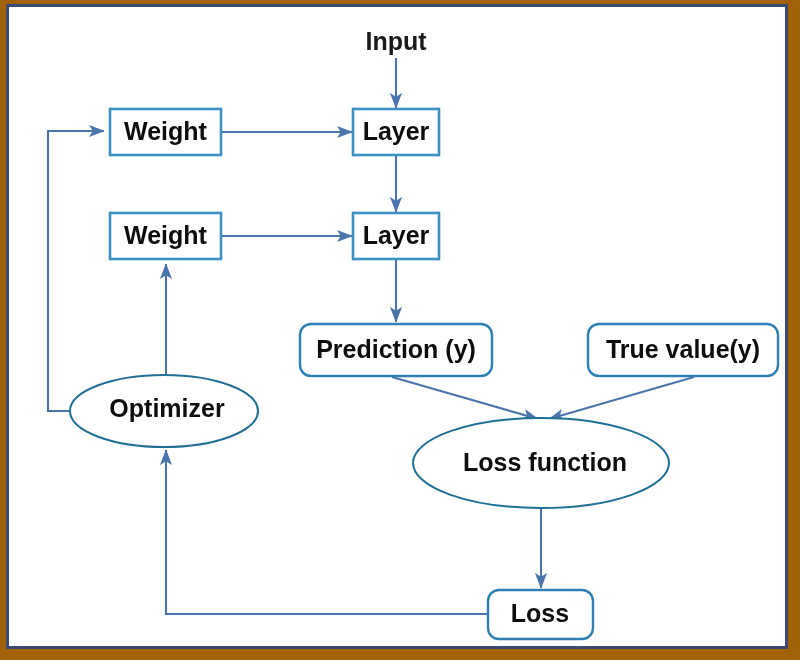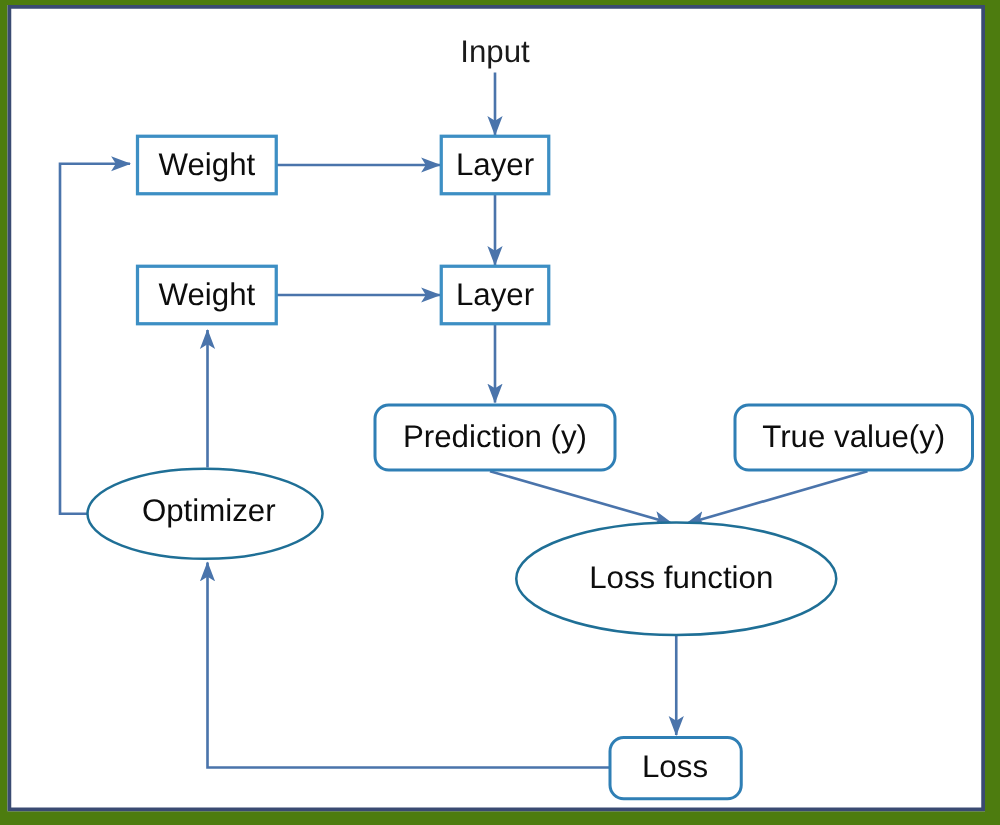--- a/index.html
+++ b/index.html
@@ -5,23 +5,24 @@
 <style>
   html, body {
     margin: 0;
     padding: 0;
     background: #ffffff;
   }
   #canvas-wrap {
     position: relative;
     width: 800px;
     height: 660px;
-    background: #4d7c0f;
+    background: #a16207;
     overflow: hidden;
     font-family: "Liberation Sans", sans-serif;
+    font-weight: bold;
   }
   
   #outer-frame {
     position: absolute;
     left: 6px;
     top: 4px;
     width: 782px;
     height: 645px;
     border: 3px solid #3a4a72;
     background: #ffffff;

